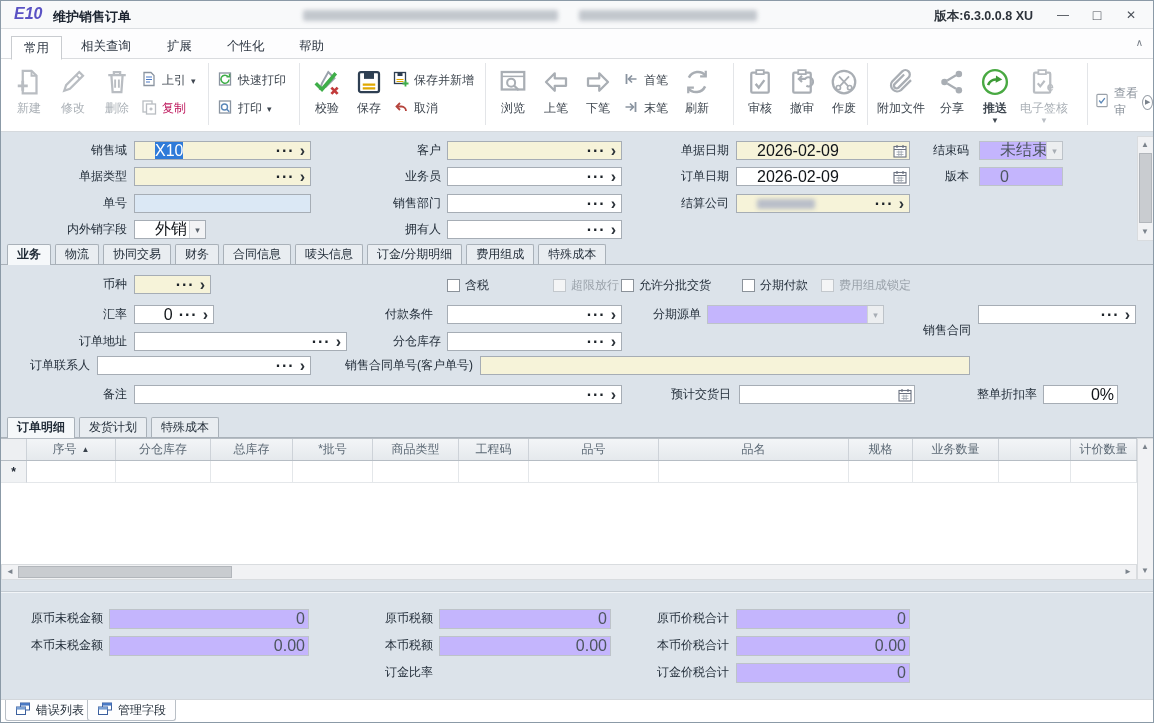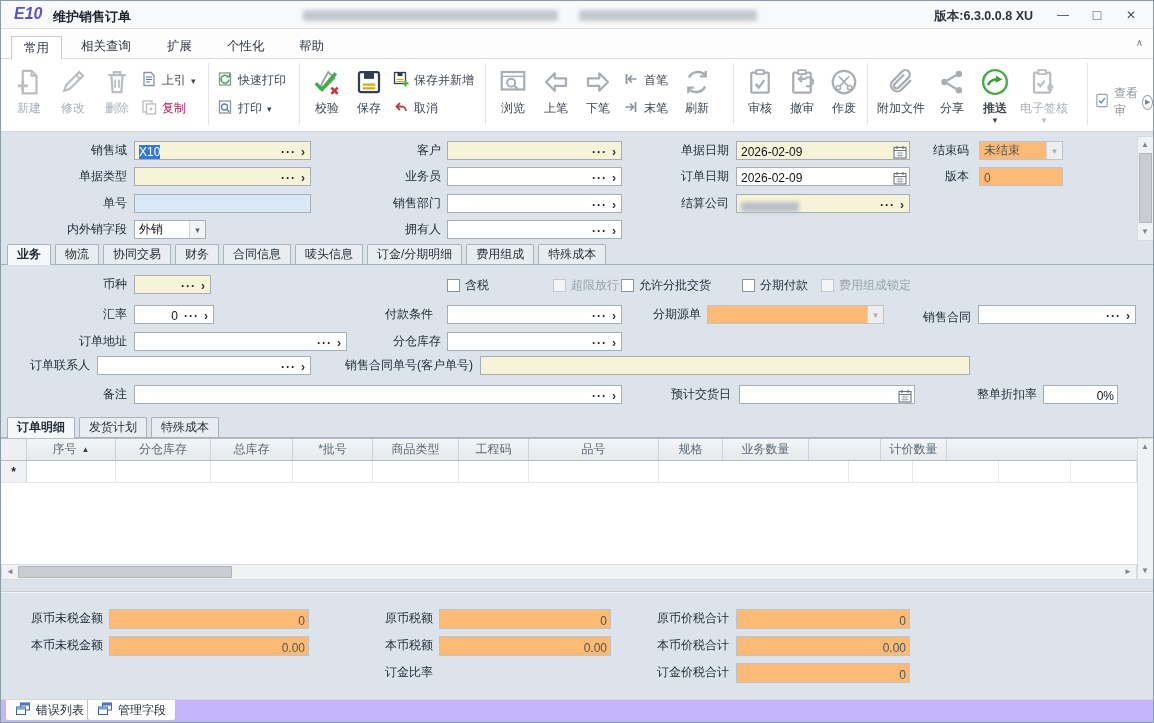--- a/index.html
+++ b/index.html
@@ -28,30 +28,30 @@
   .tsmall{position:absolute;height:22px;display:flex;align-items:center;gap:5px;font-size:12px;color:#3f4750;white-space:nowrap}
   .tsmall.dis{color:#be185d}
   .ddu{font-size:8px;color:#3f4750;line-height:7px}
   .ddu.dis{color:#b9bec4}
   .dd::before{content:"▾";font-size:9px;color:#3f4750}
   .viewbtn{position:absolute;display:flex;align-items:center;gap:4px;font-size:12px;color:#8a929b}
   .circ{width:15px;height:15px;border:1px solid #9aa1a9;border-radius:50%;display:flex;align-items:center;justify-content:center;font-size:7px;color:#7b838c;background:#fff}
   .circ::before{content:"▶"}
   
   .lbl{position:absolute;height:19px;line-height:19px;font-size:12px;color:#1f2a36;text-align:right;white-space:nowrap}
-  .fld{position:absolute;height:19px;background:#fff;border:1px solid #a6adb5;display:flex;align-items:flex-end;font-size:12px;color:#101418;padding-left:4px}
+  .fld{position:absolute;height:19px;background:#fff;border:1px solid #a6adb5;display:flex;align-items:center;font-size:16px;color:#101418;padding-left:20px}
   .fld .v{flex:1;white-space:nowrap;overflow:hidden}
   .fld .v.r{text-align:right;padding-right:3px}
   .fld .dots{padding:0 3px;letter-spacing:1px;color:#1c2228;cursor:pointer}
   .fld .dots::before{content:"···";font-weight:bold}
   .fld .chev{padding:0 5px 0 2px;color:#2a3138;cursor:pointer}
   .fld .chev::before{content:"›";font-weight:bold}
   .fld.yellow{background:#f6f3d9}
   .fld.blue{background:#dbe8f5}
-  .fld.dis{background:#fdba74;color:#4d565f;border-color:#bdc3c9}
+  .fld.dis{background:#c4b5fd;color:#4d565f;border-color:#bdc3c9}
   .da{width:16px;align-self:stretch;display:flex;align-items:center;justify-content:center;border-left:1px solid #cfd3d7;background:#f2f3f5;color:#5a636c}
   .da::before{content:"▾";font-size:9px}
   .fld.dis .da{color:#a7adb4;background:#eceef0}
   .sel{background:#2f7bd9;color:#fff}
   .cal{margin-right:2px;display:flex;align-items:center}
   .cb{position:absolute;display:flex;align-items:center;gap:5px;font-size:12px;color:#1f2a36;height:16px;white-space:nowrap}
   .cb .box{width:13px;height:13px;background:#fff;border:1px solid #8b929a}
   .cb.dis{color:#9aa2aa}
   .cb.dis .box{border-color:#c3c8cd;background:#f4f5f6}
   
@@ -70,21 +70,21 @@
   .grow .gc.rh{background:#f0f2f4;border-right:1px solid #cdd2d8;color:#1c2430;font-weight:bold}
   .ghead .gc.rh{background:#edeff2}
   
   .sb{position:absolute;background:#f1f2f4;border:1px solid #d9dcdf}
   .sbarr{position:absolute;color:#7b838c;font-size:8px;line-height:14px;text-align:center;width:14px;height:14px}
   .g-up::before{content:"▲"} .g-dn::before{content:"▼"} .g-lf::before{content:"◄"} .g-rt::before{content:"►"}
   .thumb{position:absolute;background:#c9ccd0;border:1px solid #b2b6bb}
   
   .groove{position:absolute;left:0;right:0;height:2px;border-top:1px solid #c5ccd3;border-bottom:1px solid #f2f5f8}
   
-  .statusbar{position:absolute;left:0;bottom:0;right:0;height:23px;background:#c4b5fd;border-top:1px solid #d3d7db}
+  .statusbar{position:absolute;left:0;bottom:0;right:0;height:23px;background:#ffffff;border-top:1px solid #d3d7db}
   .sbtab{position:absolute;top:0;height:21px;display:flex;align-items:center;gap:5px;padding:0 9px;background:#fdfdfe;border:1px solid #b9bfc6;border-top:none;border-radius:0 0 3px 3px;font-size:12px;color:#1f2a36;white-space:nowrap}
 </style>
 </head>
 <body>
 
 <div class="win">
 
   <div class="titlebar">
     <span class="appcode">E10</span>
     <span class="wtitle">维护销售订单</span>
@@ -491,21 +491,21 @@
   <div class="fld" style="left:446px;top:304px;width:175px">
     <span class="v"></span>
       <span class="dots"></span>
       <span class="chev"></span>
   </div>
   <div class="lbl" style="left:596px;top:304px;width:104px">分期源单</div>
   <div class="fld dis" style="left:706px;top:304px;width:177px">
     <span class="v"></span>
       <span class="da"></span>
   </div>
-  <div class="lbl" style="left:856px;top:307px;width:114px">销售合同</div>
+  <div class="lbl" style="left:856px;top:320px;width:114px">销售合同</div>
   <div class="fld" style="left:977px;top:304px;width:158px">
     <span class="v"></span>
       <span class="dots"></span>
       <span class="chev"></span>
   </div>
 
   <div class="lbl" style="left:0;top:331px;width:126px">订单地址</div>
   <div class="fld" style="left:133px;top:331px;width:213px">
     <span class="v"></span>
       <span class="dots"></span>
@@ -565,20 +565,21 @@
       <span class="gc" style="width:89px">
           <span>序号</span>
           <span class="sorti"></span>
         </span>
       <span class="gc" style="width:95px">分仓库存</span>
       <span class="gc" style="width:82px">总库存</span>
       <span class="gc" style="width:80px">*批号</span>
       <span class="gc" style="width:86px">商品类型</span>
       <span class="gc" style="width:70px">工程码</span>
       <span class="gc" style="width:130px">品号</span>
+      <span class="gc" style="width:190px">品名</span>
       <span class="gc" style="width:64px">规格</span>
       <span class="gc" style="width:86px">业务数量</span>
       <span class="gc" style="width:72px"></span>
       <span class="gc" style="width:66px">计价数量</span>
     </div>
     <div class="grow">
       <span class="gc rh" style="width:26px">*</span>
       <span class="gc" style="width:89px"></span>
       <span class="gc" style="width:95px"></span>
       <span class="gc" style="width:82px"></span>

